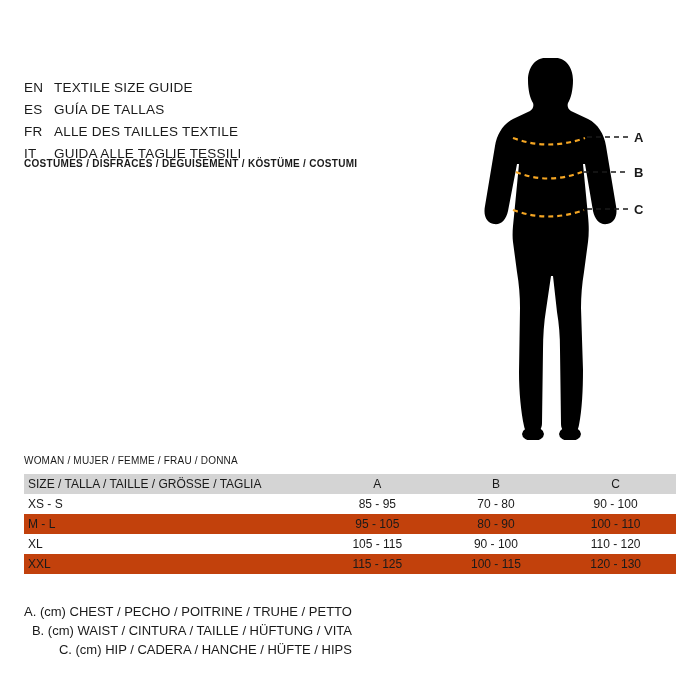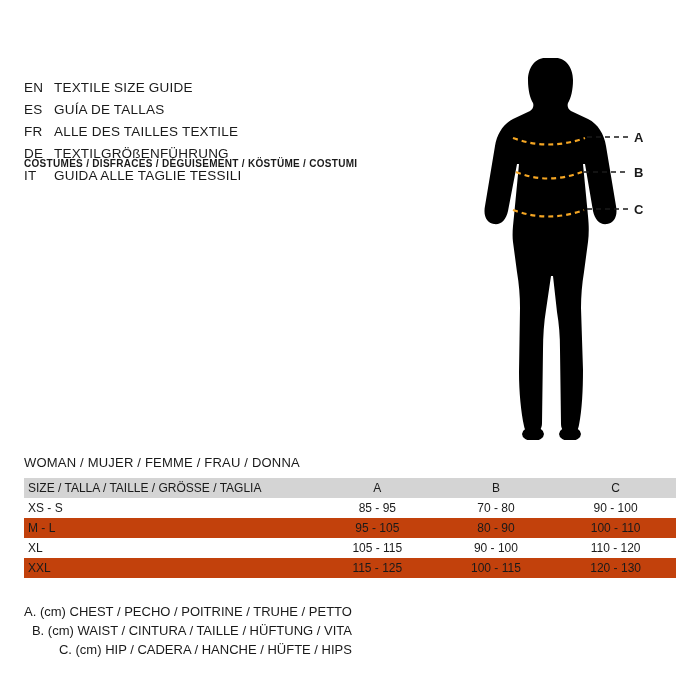--- a/index.html
+++ b/index.html
@@ -71,21 +71,21 @@
   }
 
   
   .table-block {
     position: absolute;
     left: 24px;
     top: 455px;
     width: 652px;
   }
   .table-title {
-    font-size: 13px;
+    font-size: 10px;
     letter-spacing: 0.2px;
     margin-bottom: 8px;
   }
   table.size-table {
     width: 100%;
     border-collapse: collapse;
     font-size: 12px;
   }
   table.size-table th,
   table.size-table td {
@@ -131,24 +131,20 @@
     <span class="lang-code">EN</span>
     <span class="lang-text">TEXTILE SIZE GUIDE</span>
   </div>
   <div class="lang-row">
     <span class="lang-code">ES</span>
     <span class="lang-text">GUÍA DE TALLAS</span>
   </div>
   <div class="lang-row">
     <span class="lang-code">FR</span>
     <span class="lang-text">ALLE DES TAILLES TEXTILE</span>
-  </div>
-  <div class="lang-row">
-    <span class="lang-code">DE</span>
-    <span class="lang-text">TEXTILGRÖßENFÜHRUNG</span>
   </div>
   <div class="lang-row">
     <span class="lang-code">IT</span>
     <span class="lang-text">GUIDA ALLE TAGLIE TESSILI</span>
   </div>
 </div>
 
 <div class="costumes-line">COSTUMES / DISFRACES / DÉGUISEMENT / KÖSTÜME / COSTUMI</div>
 
 <div class="figure-area">

